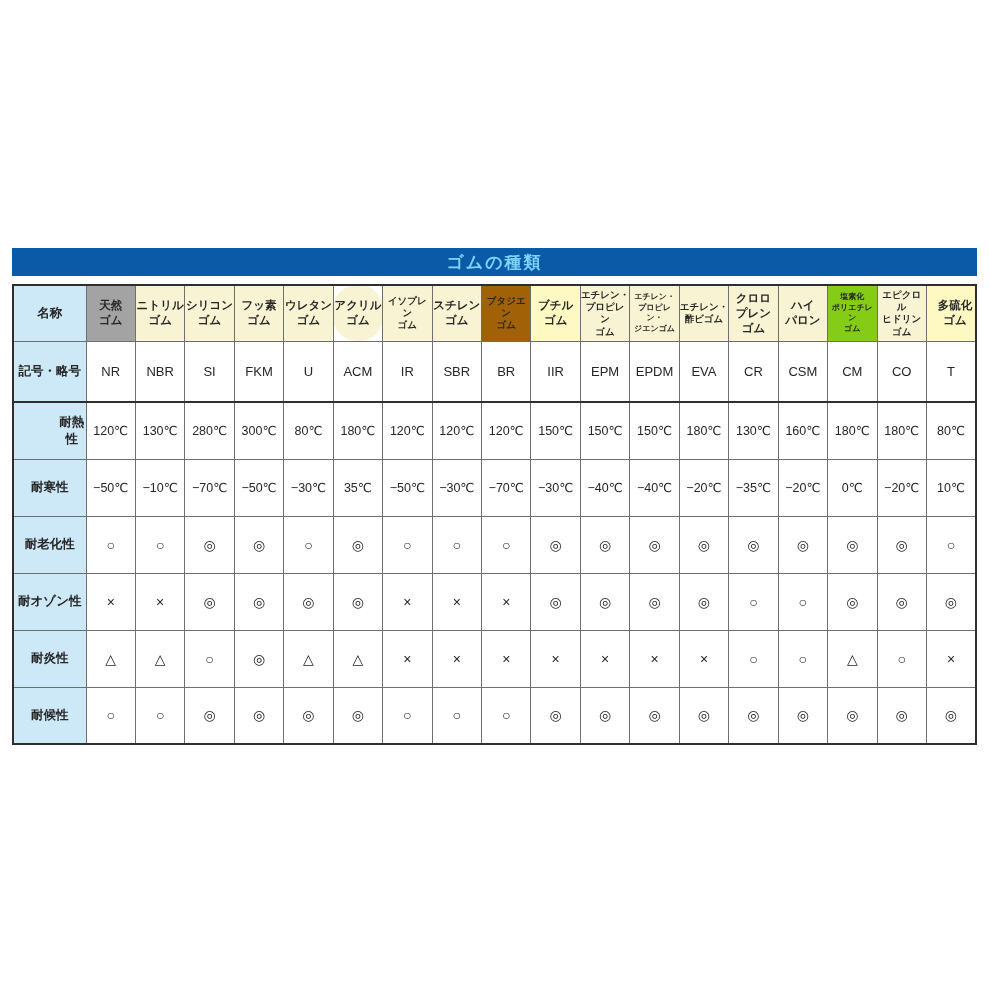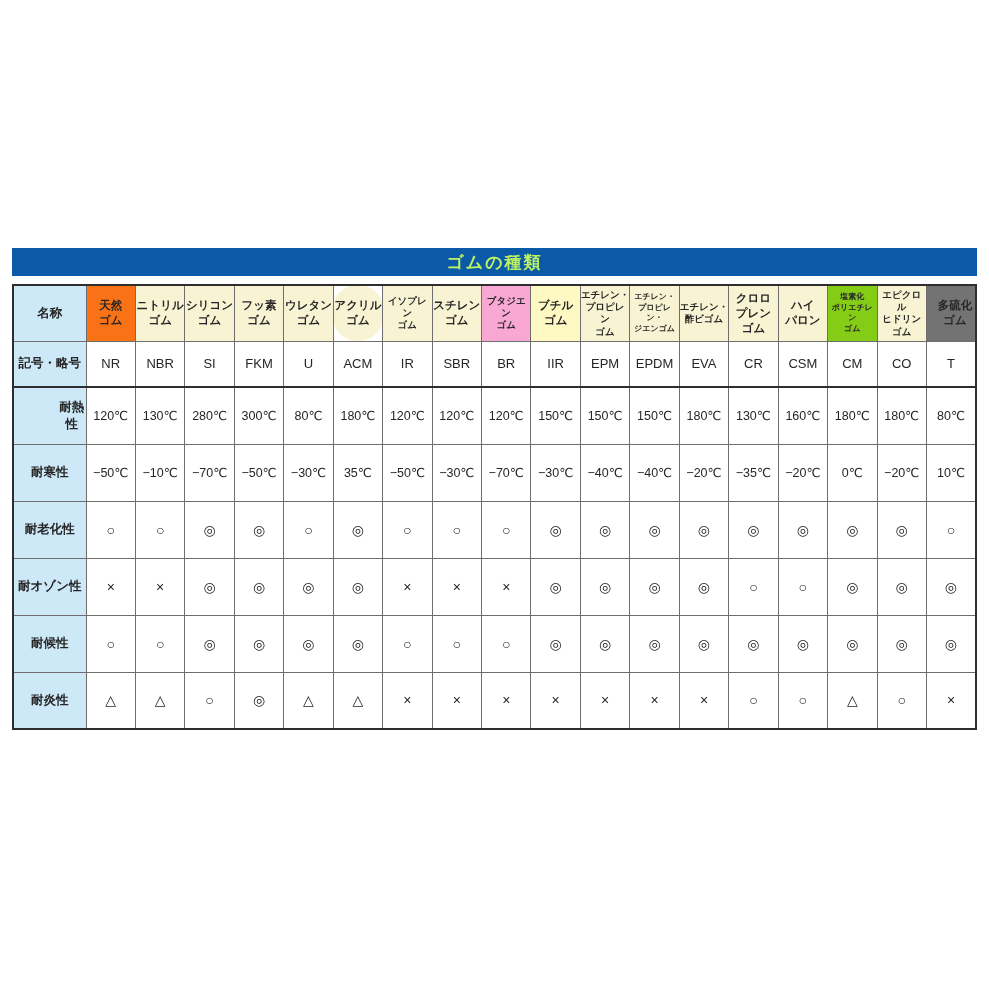--- a/index.html
+++ b/index.html
@@ -16,37 +16,37 @@
     margin-top:8px; width:965px; table-layout:fixed;
     border-collapse:collapse; border:2px solid #2e2e2e;
     background:#ffffff;
   }
   table.rubber th, table.rubber td {
     border:1px solid #6e6e6e; padding:0; text-align:center; vertical-align:middle;
     color:#262626; overflow:hidden;
   }
   thead tr { height:56px; }
   tbody tr { height:57px; }
-  tbody tr.symbol-row { height:46px; }
+  tbody tr.symbol-row { height:61px; }
   tbody tr.symbol-row th, tbody tr.symbol-row td { border-bottom:2px solid #2e2e2e; }
   th.corner-cell, tbody th.row-header { font-weight:bold; font-size:12.5px; }
   thead th.col-header { font-weight:bold; white-space:pre-line; line-height:1.3; }
   .h-lg { font-size:11.5px; }
   .h-md { font-size:9.5px; }
   .h-sm { font-size:8px; }
   td.val-text { font-size:13px; color:#333333; }
   td.val-temp { font-size:12.5px; color:#333333; }
   td.val-mark { font-size:14px; color:#4a4a4a; }
 </style>
 </head>
 <body>
 
 <div class="page">
   <div class="content">
-    <div class="title-bar" style="background: rgb(11, 90, 167); color: #bef264;">ゴムの種類</div>
+    <div class="title-bar" style="background: rgb(11, 90, 167); color: #7dd3fc;">ゴムの種類</div>
     <table class="rubber">
       <colgroup>
           <col style="width: 73px;">
           <col>
           <col>
           <col>
           <col>
           <col>
           <col>
           <col>
@@ -58,37 +58,37 @@
           <col>
           <col>
           <col>
           <col>
           <col>
           <col>
         </colgroup>
       <thead>
         <tr>
             <th class="corner-cell" style="background: rgb(205, 232, 247);">名称</th>
-            <th class="col-header h-lg" style="background: #f97316; margin-left: 44px;">天然
+            <th class="col-header h-lg" style="background: #a3a3a3; margin-left: 44px;">天然
 ゴム</th>
             <th class="col-header h-lg" style="background: rgb(248, 243, 211);">ニトリル
 ゴム</th>
             <th class="col-header h-lg" style="background: rgb(248, 243, 211);">シリコン
 ゴム</th>
             <th class="col-header h-lg" style="background: rgb(248, 243, 211);">フッ素
 ゴム</th>
             <th class="col-header h-lg" style="background: rgb(248, 243, 211);">ウレタン
 ゴム</th>
             <th class="col-header h-lg" style="background: rgb(248, 243, 211); border-radius: 24px;">アクリル
 ゴム</th>
             <th class="col-header h-md" style="background: rgb(248, 243, 211);">イソプレン
 ゴム</th>
             <th class="col-header h-lg" style="background: rgb(248, 243, 211);">スチレン
 ゴム</th>
-            <th class="col-header h-md" style="background: #f9a8d4;">ブタジエン
+            <th class="col-header h-md" style="background: #a16207;">ブタジエン
 ゴム</th>
             <th class="col-header h-lg" style="background: #fef9c3;">ブチル
 ゴム</th>
             <th class="col-header h-md" style="background: rgb(248, 243, 211);">エチレン・
 プロピレン
 ゴム</th>
             <th class="col-header h-sm" style="background: rgb(248, 243, 211);">エチレン・
 プロピレン・
 ジエンゴム</th>
             <th class="col-header h-md" style="background: rgb(248, 243, 211);">エチレン・
@@ -97,21 +97,21 @@
 プレン
 ゴム</th>
             <th class="col-header h-lg" style="background: rgb(248, 243, 211);">ハイ
 パロン</th>
             <th class="col-header h-sm" style="background: #84cc16;">塩素化
 ポリエチレン
 ゴム</th>
             <th class="col-header h-md" style="background: rgb(248, 243, 211); margin-top: 8px;">エピクロル
 ヒドリン
 ゴム</th>
-            <th class="col-header h-lg" style="background: #737373; padding-left: 8px;">多硫化
+            <th class="col-header h-lg" style="background: #fef9c3; padding-left: 8px;">多硫化
 ゴム</th>
           </tr>
       </thead>
       <tbody>
           <tr class="symbol-row">
             <th class="row-header" style="background: rgb(205, 232, 247);">記号・略号</th>
             <td class="val-text">NR</td>
             <td class="val-text">NBR</td>
             <td class="val-text">SI</td>
             <td class="val-text">FKM</td>
@@ -208,57 +208,57 @@
             <td class="val-mark">◎</td>
             <td class="val-mark">◎</td>
             <td class="val-mark">◎</td>
             <td class="val-mark">○</td>
             <td class="val-mark">○</td>
             <td class="val-mark">◎</td>
             <td class="val-mark">◎</td>
             <td class="val-mark">◎</td>
           </tr>
           <tr>
+            <th class="row-header" style="background: rgb(205, 232, 247);">耐炎性</th>
+            <td class="val-mark">△</td>
+            <td class="val-mark">△</td>
+            <td class="val-mark">○</td>
+            <td class="val-mark">◎</td>
+            <td class="val-mark">△</td>
+            <td class="val-mark">△</td>
+            <td class="val-mark">×</td>
+            <td class="val-mark">×</td>
+            <td class="val-mark">×</td>
+            <td class="val-mark">×</td>
+            <td class="val-mark">×</td>
+            <td class="val-mark">×</td>
+            <td class="val-mark">×</td>
+            <td class="val-mark">○</td>
+            <td class="val-mark">○</td>
+            <td class="val-mark">△</td>
+            <td class="val-mark">○</td>
+            <td class="val-mark">×</td>
+          </tr>
+          <tr>
             <th class="row-header" style="background: rgb(205, 232, 247);">耐候性</th>
             <td class="val-mark">○</td>
             <td class="val-mark">○</td>
             <td class="val-mark">◎</td>
             <td class="val-mark">◎</td>
             <td class="val-mark">◎</td>
             <td class="val-mark">◎</td>
             <td class="val-mark">○</td>
             <td class="val-mark">○</td>
             <td class="val-mark">○</td>
             <td class="val-mark">◎</td>
             <td class="val-mark">◎</td>
             <td class="val-mark">◎</td>
             <td class="val-mark">◎</td>
             <td class="val-mark">◎</td>
             <td class="val-mark">◎</td>
             <td class="val-mark">◎</td>
             <td class="val-mark">◎</td>
             <td class="val-mark">◎</td>
-          </tr>
-          <tr>
-            <th class="row-header" style="background: rgb(205, 232, 247);">耐炎性</th>
-            <td class="val-mark">△</td>
-            <td class="val-mark">△</td>
-            <td class="val-mark">○</td>
-            <td class="val-mark">◎</td>
-            <td class="val-mark">△</td>
-            <td class="val-mark">△</td>
-            <td class="val-mark">×</td>
-            <td class="val-mark">×</td>
-            <td class="val-mark">×</td>
-            <td class="val-mark">×</td>
-            <td class="val-mark">×</td>
-            <td class="val-mark">×</td>
-            <td class="val-mark">×</td>
-            <td class="val-mark">○</td>
-            <td class="val-mark">○</td>
-            <td class="val-mark">△</td>
-            <td class="val-mark">○</td>
-            <td class="val-mark">×</td>
           </tr>
         </tbody>
     </table>
   </div>
 </div>
 
 </body></html>

